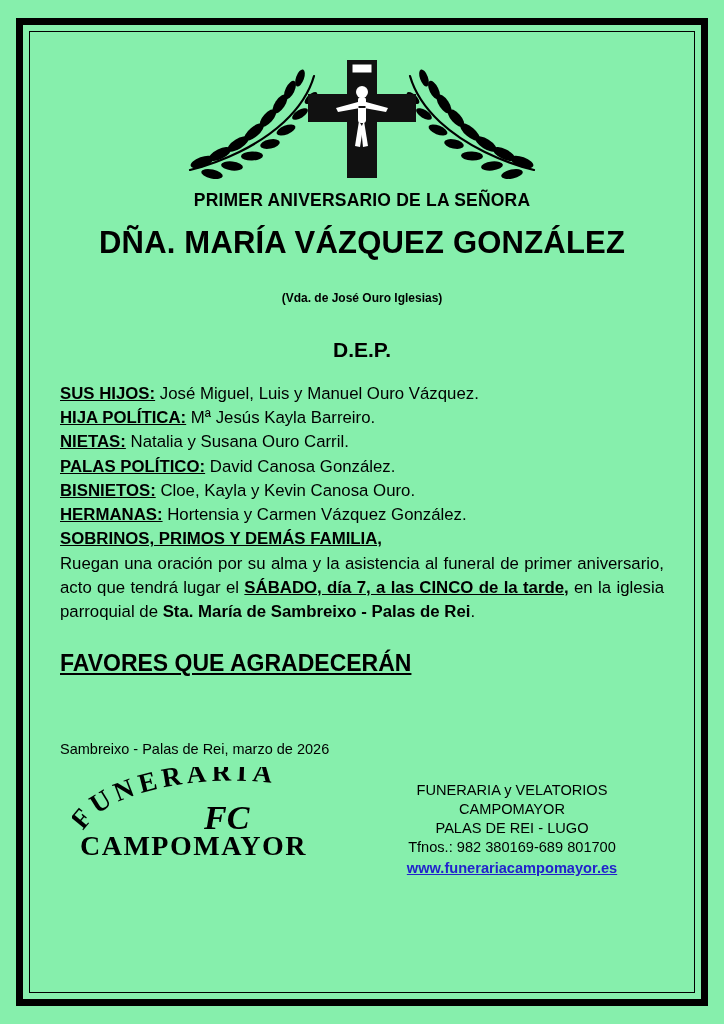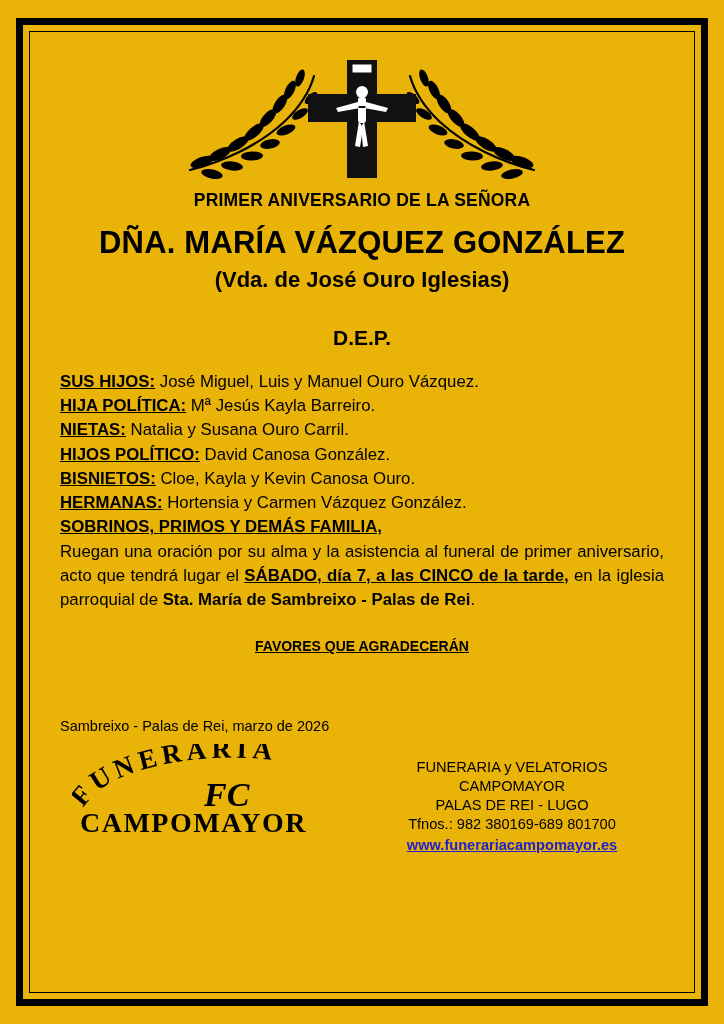--- a/index.html
+++ b/index.html
@@ -11,21 +11,21 @@
     width: 724px;
     height: 1024px;
     font-family: "Liberation Sans", sans-serif;
     color: #000000;
     -webkit-font-smoothing: antialiased;
   }
   .page {
     position: relative;
     width: 724px;
     height: 1024px;
-    background: #eab308;
+    background: #86efac;
     box-sizing: border-box;
     padding: 18px 16px;
   }
   .frame-outer {
     position: relative;
     width: 100%;
     height: 100%;
     border: 7px solid #000000;
     box-sizing: border-box;
     padding: 6px;
@@ -64,22 +64,22 @@
     text-align: center;
     font-weight: bold;
     font-size: 31px;
     letter-spacing: 0.2px;
     margin-top: 14px;
     white-space: nowrap;
   }
   .spouse {
     text-align: center;
     font-weight: bold;
-    font-size: 22px;
-    margin-top: 6px;
+    font-size: 12px;
+    margin-top: 30px;
   }
 
   
   .death-note {
     text-align: justify;
     font-size: 17.2px;
     line-height: 1.45;
     margin-top: 20px;
   }
   .dep {
@@ -107,23 +107,23 @@
   .request {
     text-align: justify;
     font-size: 16.8px;
     line-height: 1.42;
     margin-top: 2px;
   }
   .u-b { font-weight: bold; text-decoration: underline; }
   .b { font-weight: bold; }
 
   .favores {
-    text-align: center;
-    font-weight: bold;
-    font-size: 14px;
+    text-align: left;
+    font-weight: bold;
+    font-size: 23px;
     text-decoration: underline;
     margin-top: 26px;
   }
 
   .place-date {
     font-size: 14.5px;
     margin-top: 64px;
   }
 
   
@@ -246,21 +246,21 @@
         </div>
         <div class="family-row">
           <span class="fam-label">HIJA POLÍTICA:</span>
           <span class="fam-names">Mª Jesús Kayla Barreiro.</span>
         </div>
         <div class="family-row">
           <span class="fam-label">NIETAS:</span>
           <span class="fam-names">Natalia y Susana Ouro Carril.</span>
         </div>
         <div class="family-row">
-          <span class="fam-label">HIJOS POLÍTICO:</span>
+          <span class="fam-label">PALAS POLÍTICO:</span>
           <span class="fam-names">David Canosa González.</span>
         </div>
         <div class="family-row">
           <span class="fam-label">BISNIETOS:</span>
           <span class="fam-names">Cloe, Kayla y Kevin Canosa Ouro.</span>
         </div>
         <div class="family-row">
           <span class="fam-label">HERMANAS:</span>
           <span class="fam-names">Hortensia y Carmen Vázquez González.</span>
         </div>

